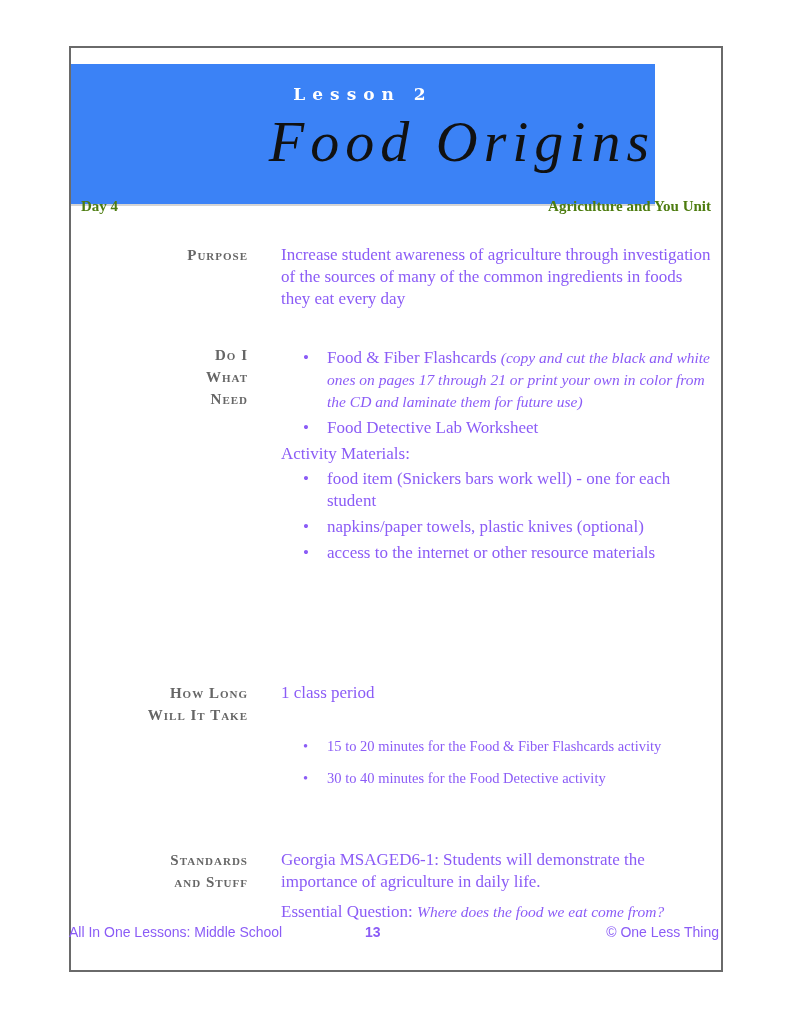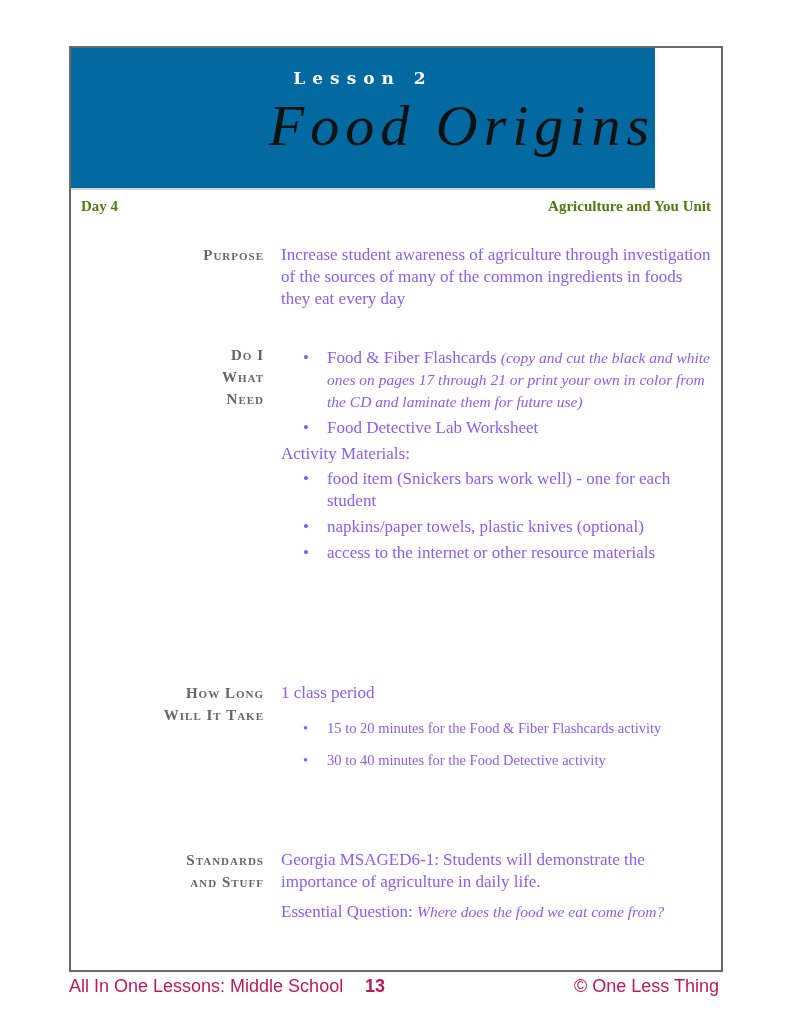--- a/index.html
+++ b/index.html
@@ -2,22 +2,22 @@
 <html><head>
   <meta charset="utf-8">
   <style>
     html, body { margin: 0; padding: 0; background: #ffffff; }
     body { width: 791px; height: 1024px; position: relative; overflow: hidden; }
     .frame {
       position: absolute; left: 69px; top: 46px; width: 650px; height: 922px;
       border: 2px solid #6a6a6a; background: #fff;
     }
     .header {
-      position: absolute; left: 0; top: 0; width: 584px; height: 140px;
-      background: #0369a1; border-bottom: 2px solid #d4d4d4;
+      position: absolute; left: 0; top: 16px; width: 584px; height: 140px;
+      background: #3b82f6; border-bottom: 2px solid #d4d4d4;
     }
     .lesson-label {
       position: absolute; left: 0; right: 0; top: 20px; text-align: center;
       font-family: "DejaVu Serif", serif; font-weight: bold; color: #ffffff;
       font-size: 17px; letter-spacing: 7px;
     }
     .title {
       position: absolute; left: 0; right: 0; top: 44px; text-align: right;
       font-family: "Liberation Serif", serif; font-style: italic; color: #111;
       font-size: 58px; letter-spacing: 6px;
@@ -25,36 +25,36 @@
     .meta-left, .meta-right {
       position: absolute; top: 150px; font-family: "Liberation Serif", serif;
       font-weight: bold; color: #4d7c0f; font-size: 15px;
     }
     .meta-left { left: 10px; }
     .meta-right { right: 10px; }
     .section { position: absolute; left: 0; width: 650px; }
     .label {
       position: absolute; left: 0; width: 177px; text-align: right;
       font-family: "Liberation Serif", serif; font-weight: bold; color: #666;
-      font-size: 15px; line-height: 22px; font-variant: small-caps; letter-spacing: 1px; margin-left: 16px;
+      font-size: 15px; line-height: 22px; font-variant: small-caps; letter-spacing: 1px;
     }
     .label span { display: block; }
     .content {
       position: absolute; left: 210px; width: 430px;
       font-family: "Liberation Serif", serif; color: #8b5cf6; font-size: 17px; line-height: 22px;
     }
     .content p { margin: 0; }
     ul { margin: 0; padding: 0; list-style: none; }
     li { position: relative; padding-left: 46px; margin: 3px 0 4px 0; }
     li .bullet { position: absolute; left: 22px; top: 0; }
     .ital { font-style: italic; font-size: 15.5px; line-height: 20px; }
     .small li { font-size: 14.5px; line-height: 20px; margin-bottom: 12px; }
     .footer {
-      position: absolute; top: 976px; font-family: "Liberation Sans", sans-serif;
-      font-size: 18px; color: #be185d;
+      position: absolute; top: 924px; font-family: "Liberation Sans", sans-serif;
+      font-size: 14px; color: #8b5cf6;
     }
   </style>
 </head>
 <body>
 
 <div class="frame">
   <div class="header">
     <div class="lesson-label">Lesson 2</div>
     <div class="title">Food Origins</div>
   </div>
@@ -103,21 +103,21 @@
       </ul>
     </div>
   </div>
 
   <div class="section" style="top:634px;">
     <div class="label">
       <span>How Long</span>
       <span>Will It Take</span>
     </div>
     <div class="content">
-      <p style="margin-bottom:14px;">1 class period</p>
+      <p style="margin-bottom:32px;">1 class period</p>
       <ul class="small">
         <li>
           <span class="bullet">•</span>
           <span>15 to 20 minutes for the Food &amp; Fiber Flashcards activity</span>
         </li>
         <li>
           <span class="bullet">•</span>
           <span>30 to 40 minutes for the Food Detective activity</span>
         </li>
       </ul>

